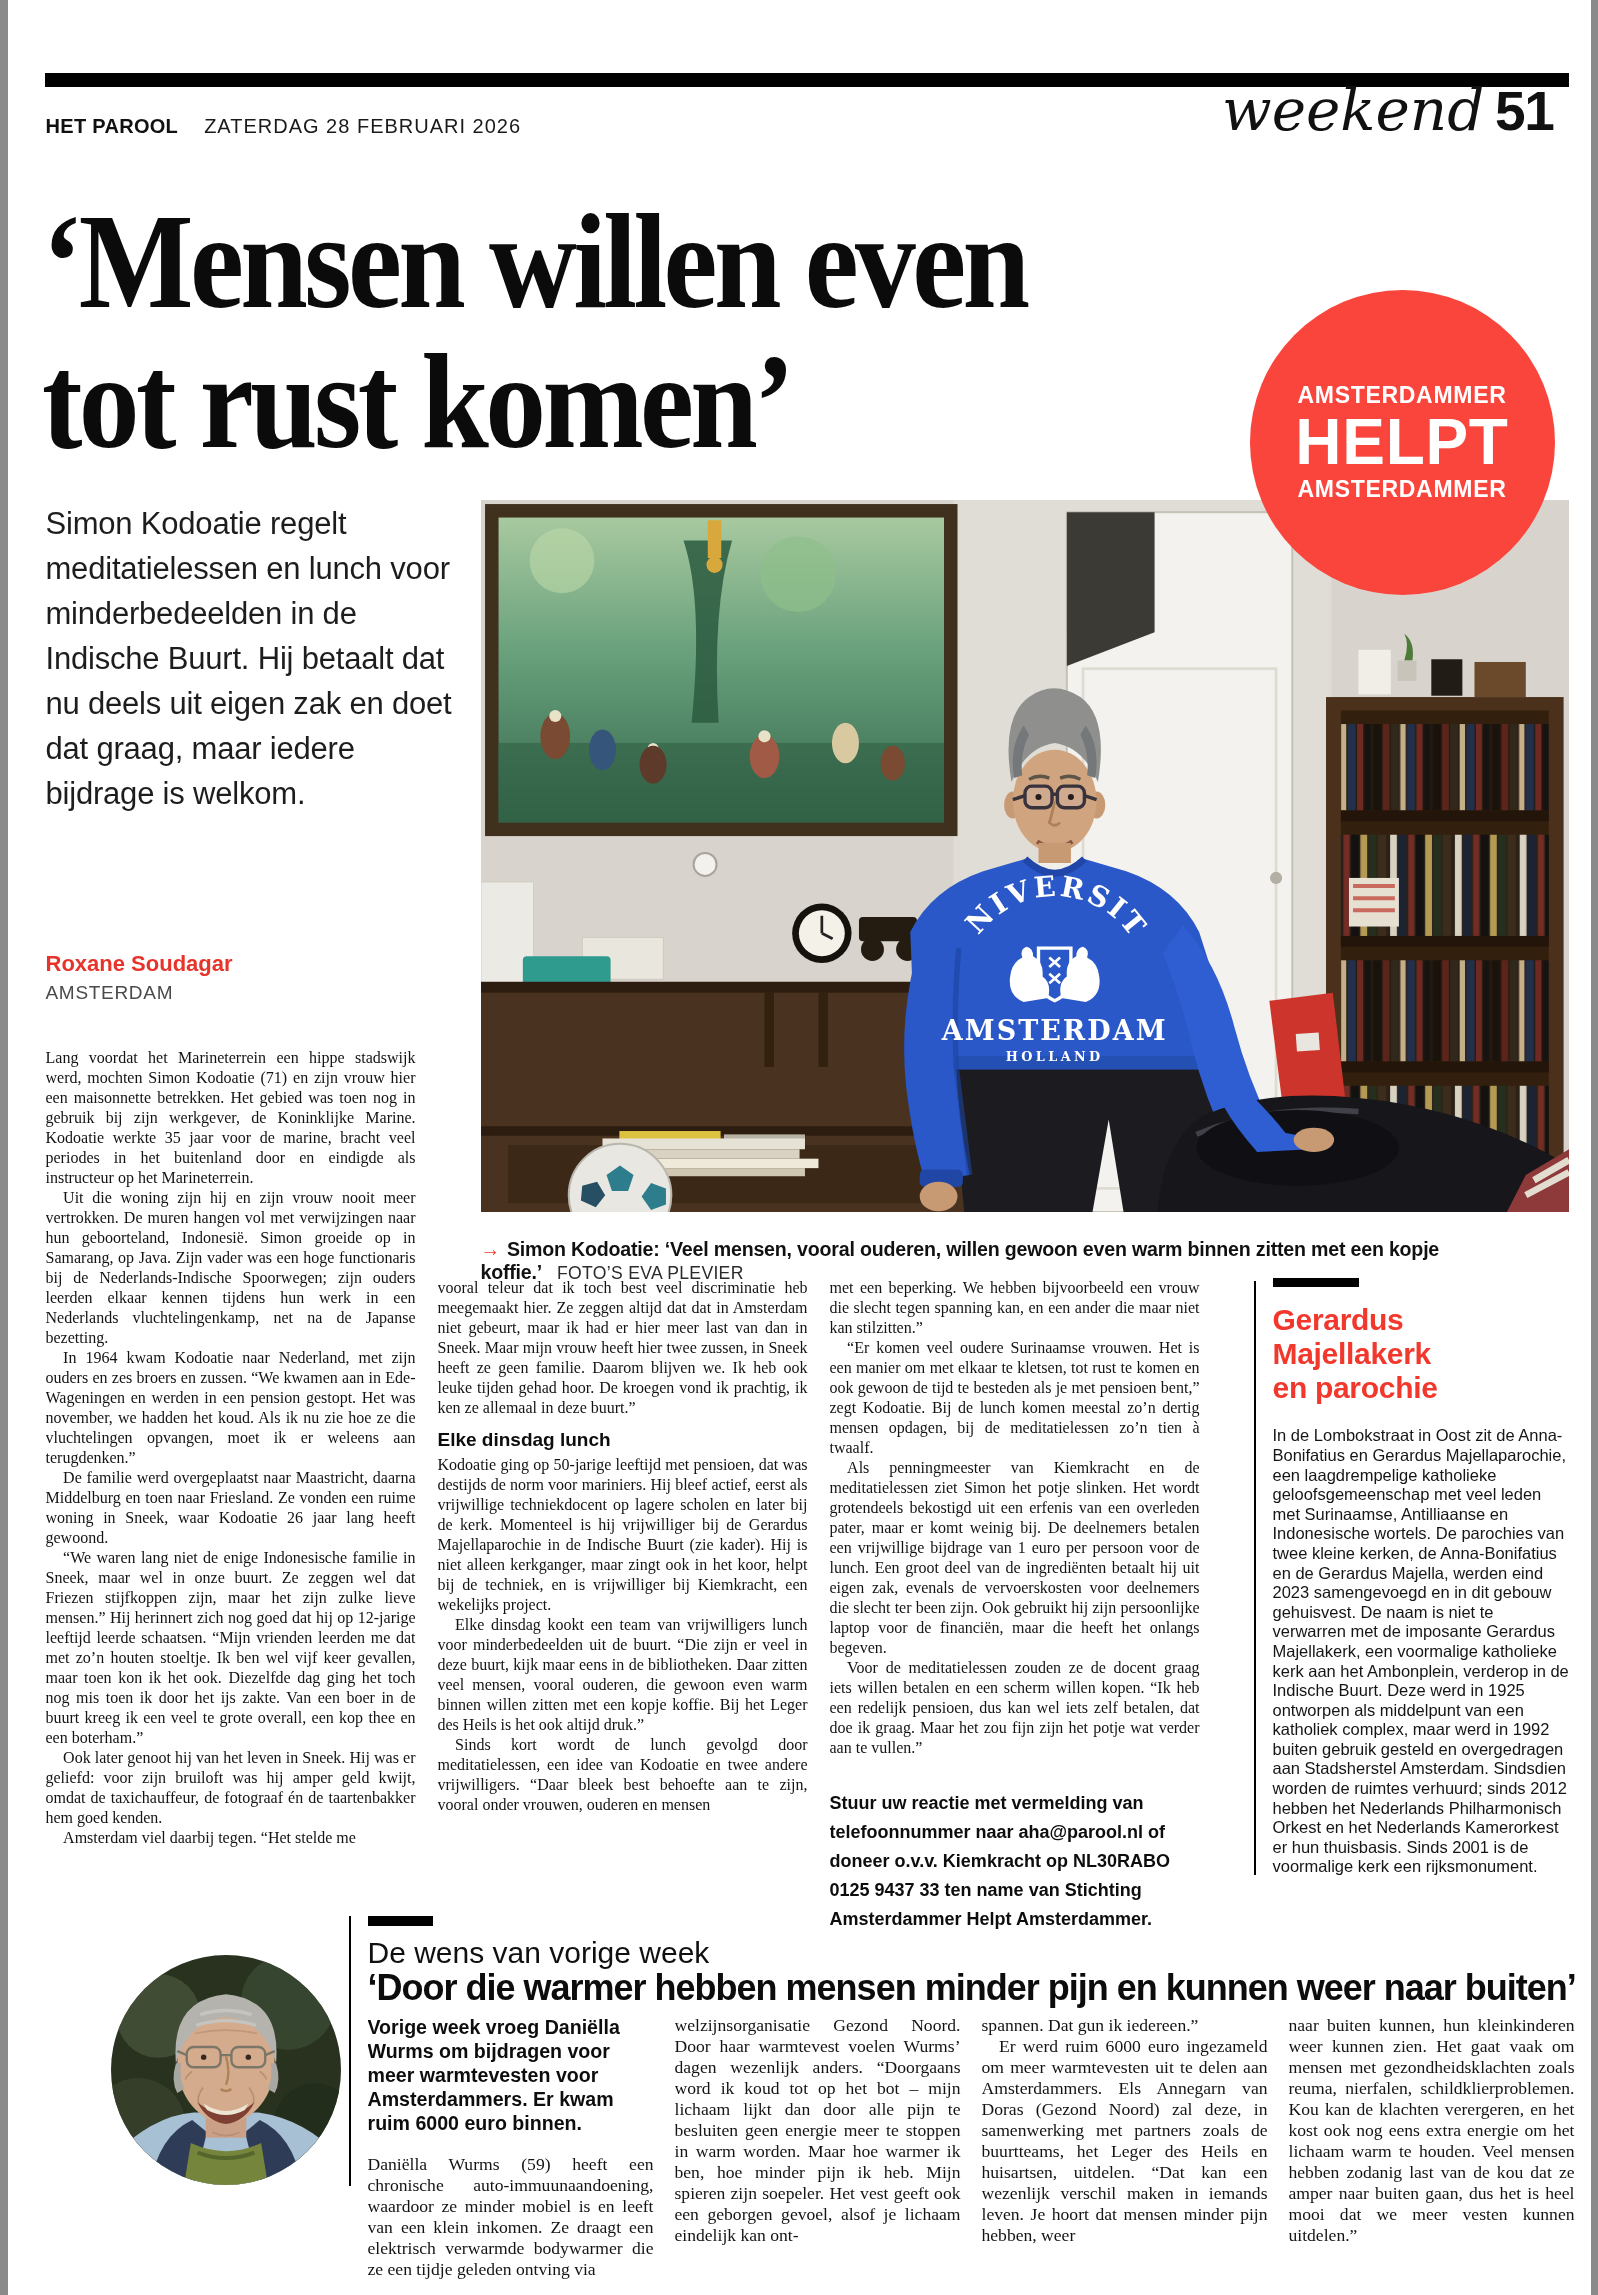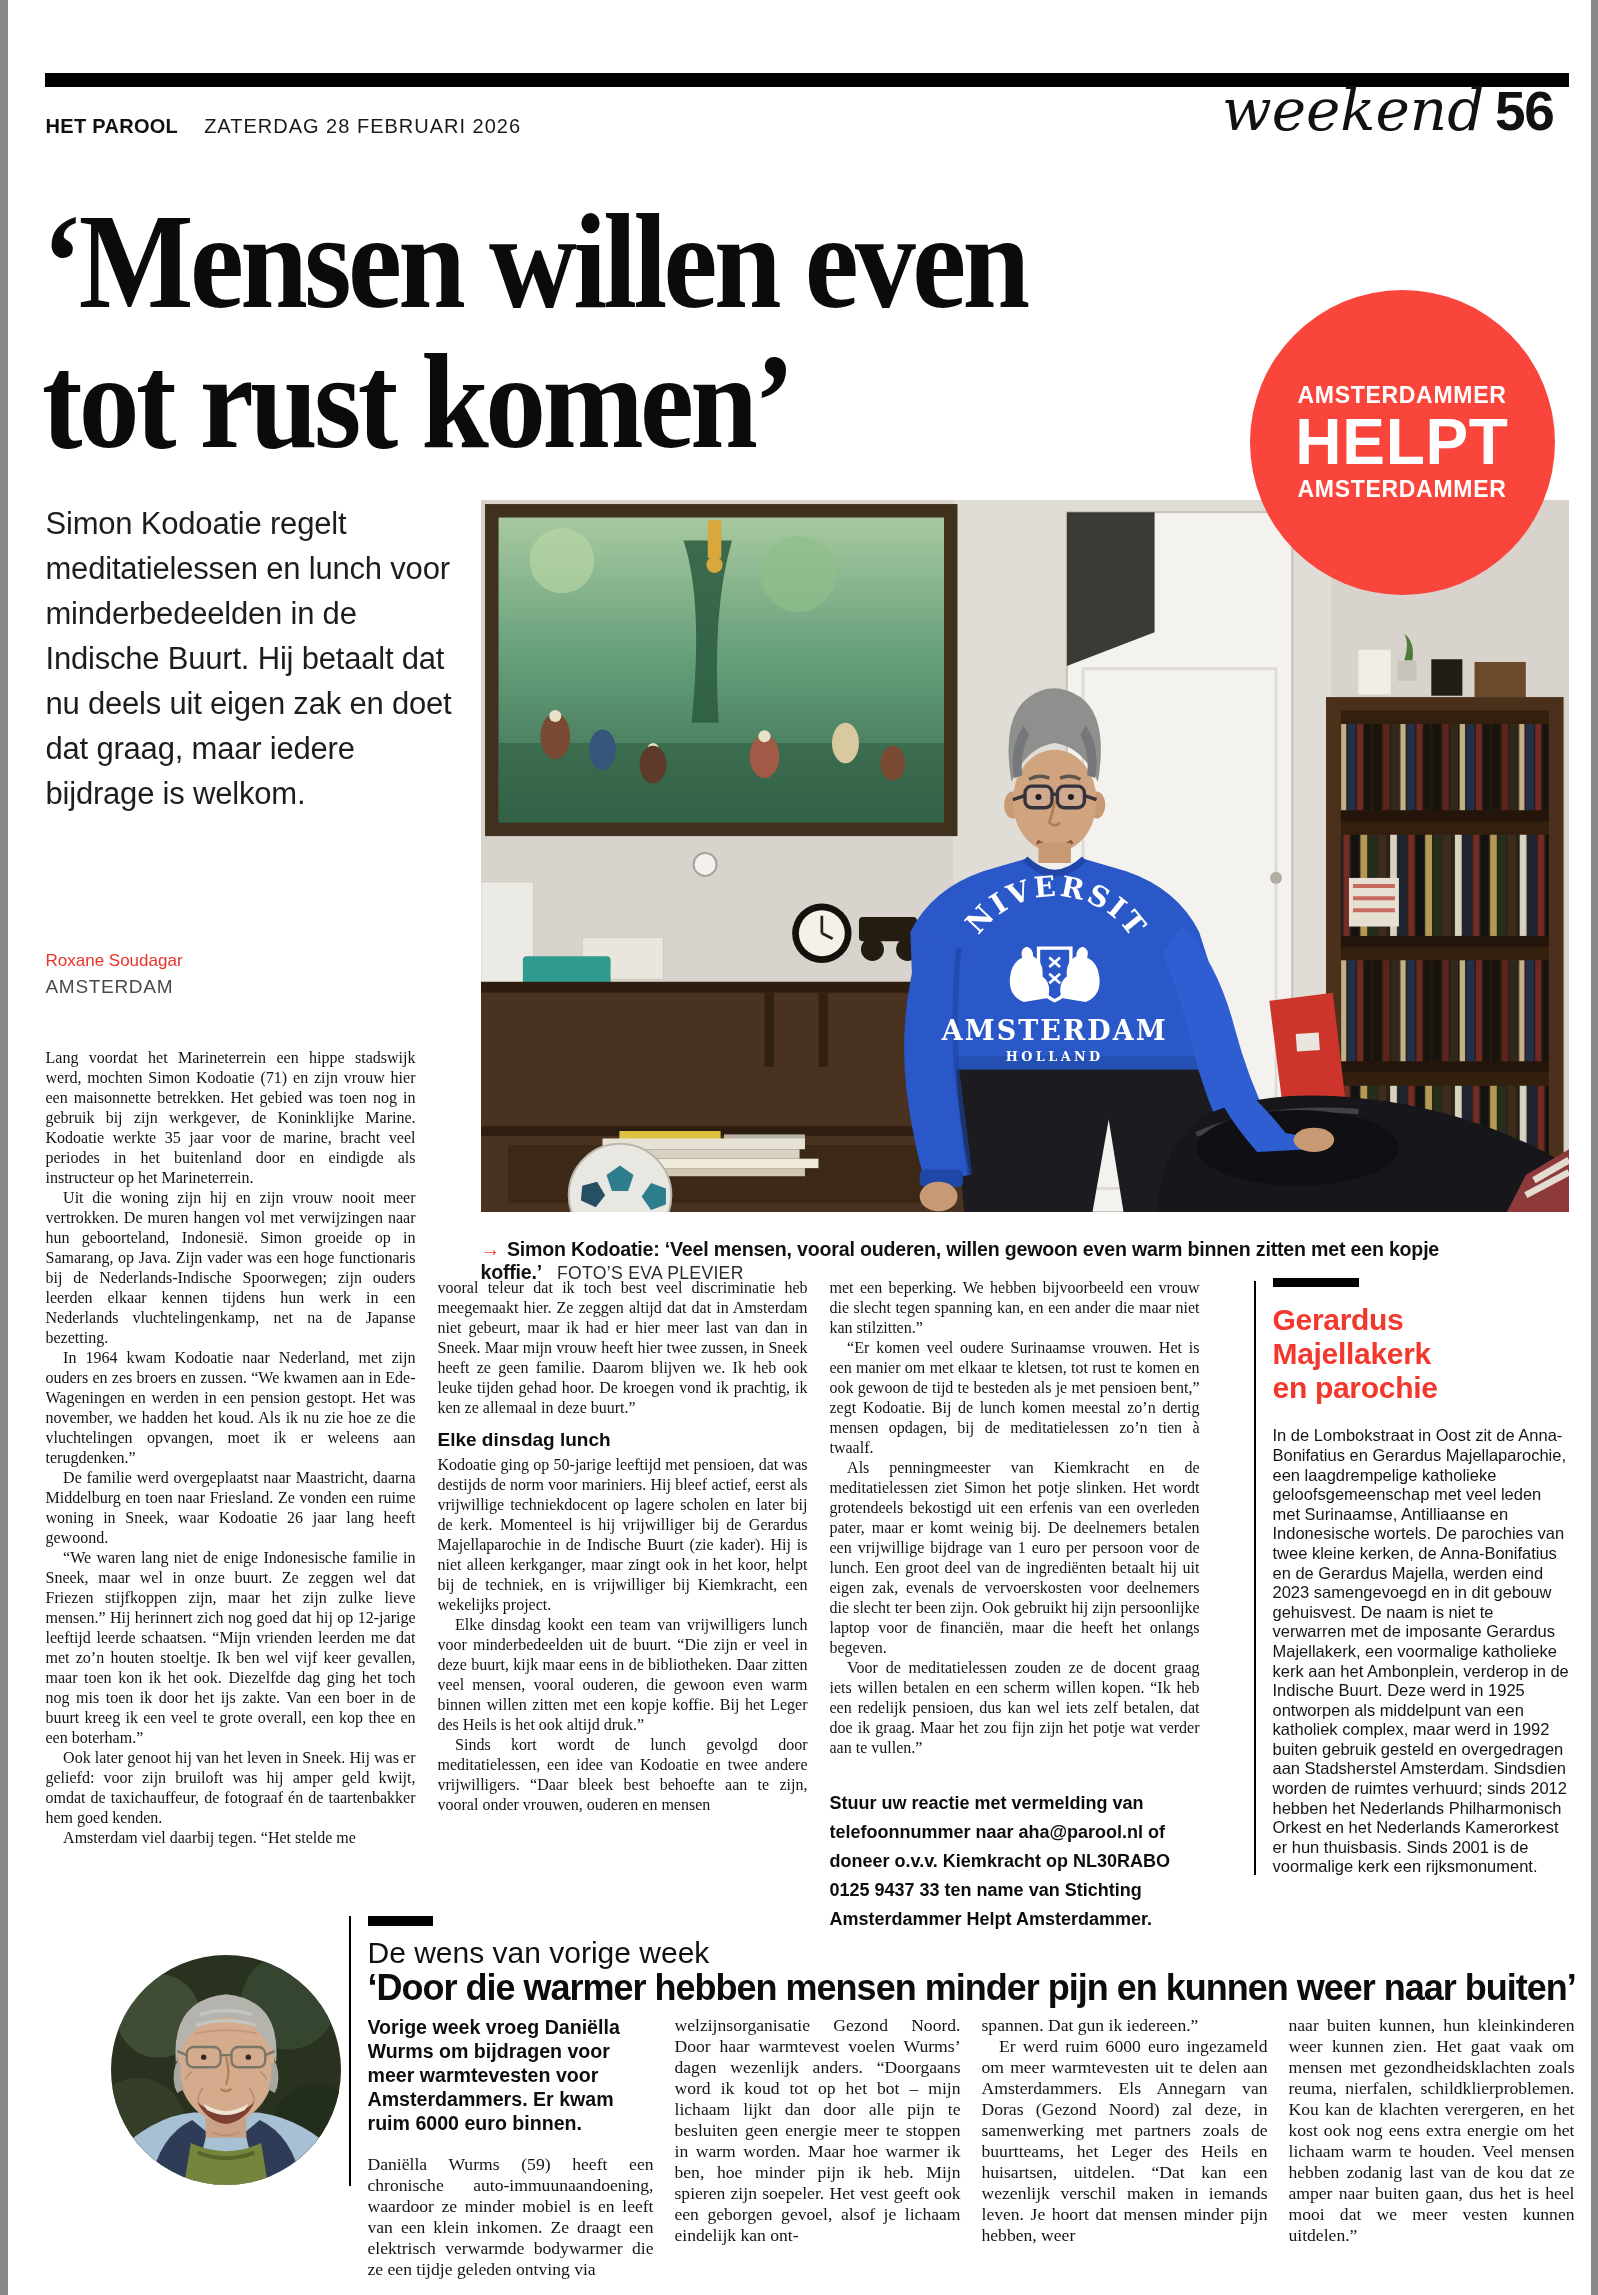--- a/index.html
+++ b/index.html
@@ -23,21 +23,21 @@
   .badge { left:1242px; top:290px; width:305px; height:305px; border-radius:50%; background:#fa453c;
            color:#fff; display:flex; flex-direction:column; align-items:center; justify-content:center;
            text-align:center; z-index:6; font-weight:bold; gap:1.4px; }
   .badge-small { font-size:23px; letter-spacing:0.7px; }
   .badge-big { font-size:64px; line-height:65px; letter-spacing:0.7px; }
 
   .intro { left:38px; top:501px; width:408px; font-size:31px; line-height:45px;
            letter-spacing:-0.2px; color:#1d1d1d; }
 
   .byline { left:38px; top:951px; }
-  .byline-author { color:#e8332a; font-weight:normal; font-size:17px; }
+  .byline-author { color:#e8332a; font-weight:bold; font-size:22px; }
   .byline-city { font-size:19px; color:#4a4a4a; letter-spacing:0.7px; margin-top:5.4px; }
 
   .bodycol { position:absolute; font-family:"Liberation Serif", serif; font-size:16px; line-height:20px;
              text-align:justify; color:#131313; overflow:hidden; }
   .bodycol p { margin:0; text-indent:17.6px; }
   .bodycol p.flush { text-indent:0; }
   .col1 { left:38px;  top:1048px; width:370px; height:888px; }
   .col2 { left:430px; top:1278px; width:370px; height:662px; }
   .col3 { left:822px; top:1278px; width:370px; height:662px; }
   .subhead { font-family:"Liberation Sans", sans-serif; font-weight:bold; font-size:19px;
@@ -82,21 +82,21 @@
 <div class="page">
 
   <div class="abs top-rule"></div>
 
   <div class="abs masthead-left">
     <span class="paper-name">HET PAROOL</span>
     <span class="issue-date">ZATERDAG 28 FEBRUARI 2026</span>
   </div>
   <div class="abs masthead-right">
     <span class="section-name">weekend</span>
-    <span class="page-num">56</span>
+    <span class="page-num">51</span>
   </div>
 
   <div class="abs headline">
     <div>‘Mensen willen even</div>
     <div>tot rust komen’</div>
   </div>
 
   <div class="abs badge">
     <span class="badge-small">AMSTERDAMMER</span>
     <span class="badge-big">HELPT</span>

